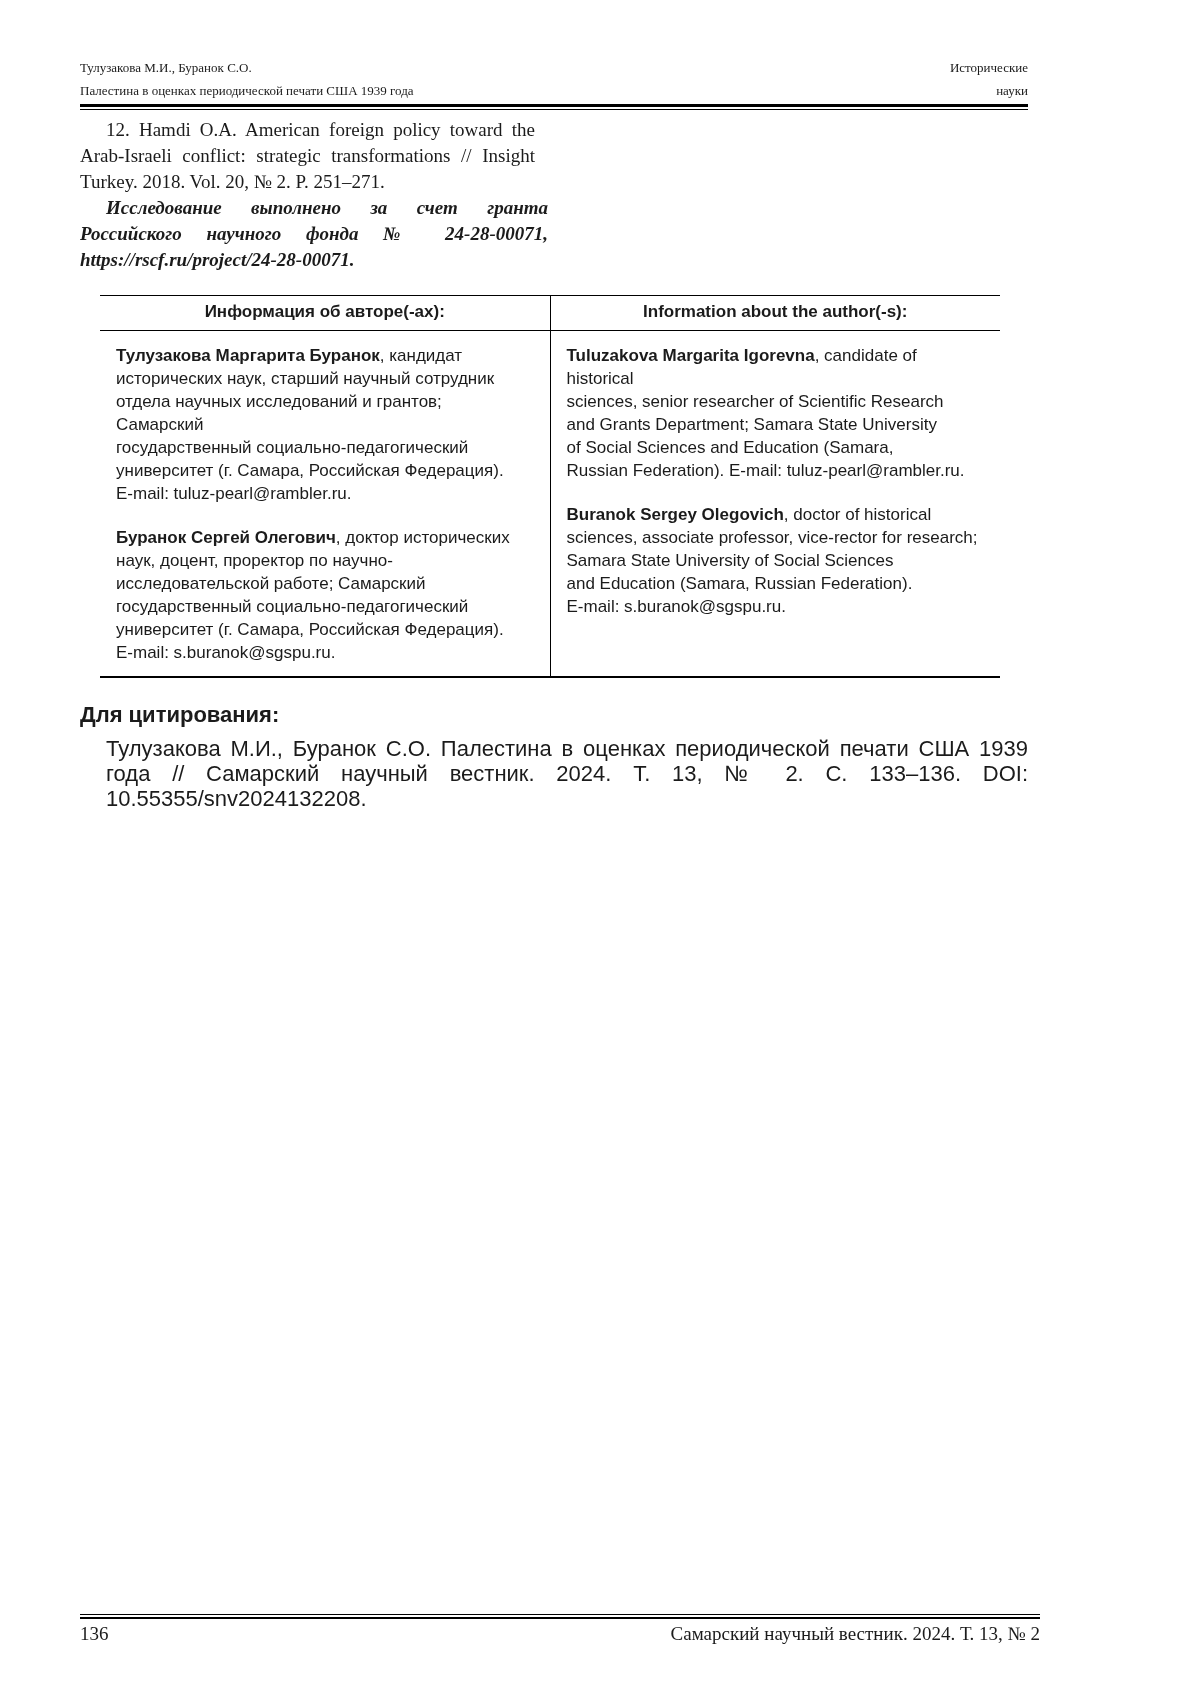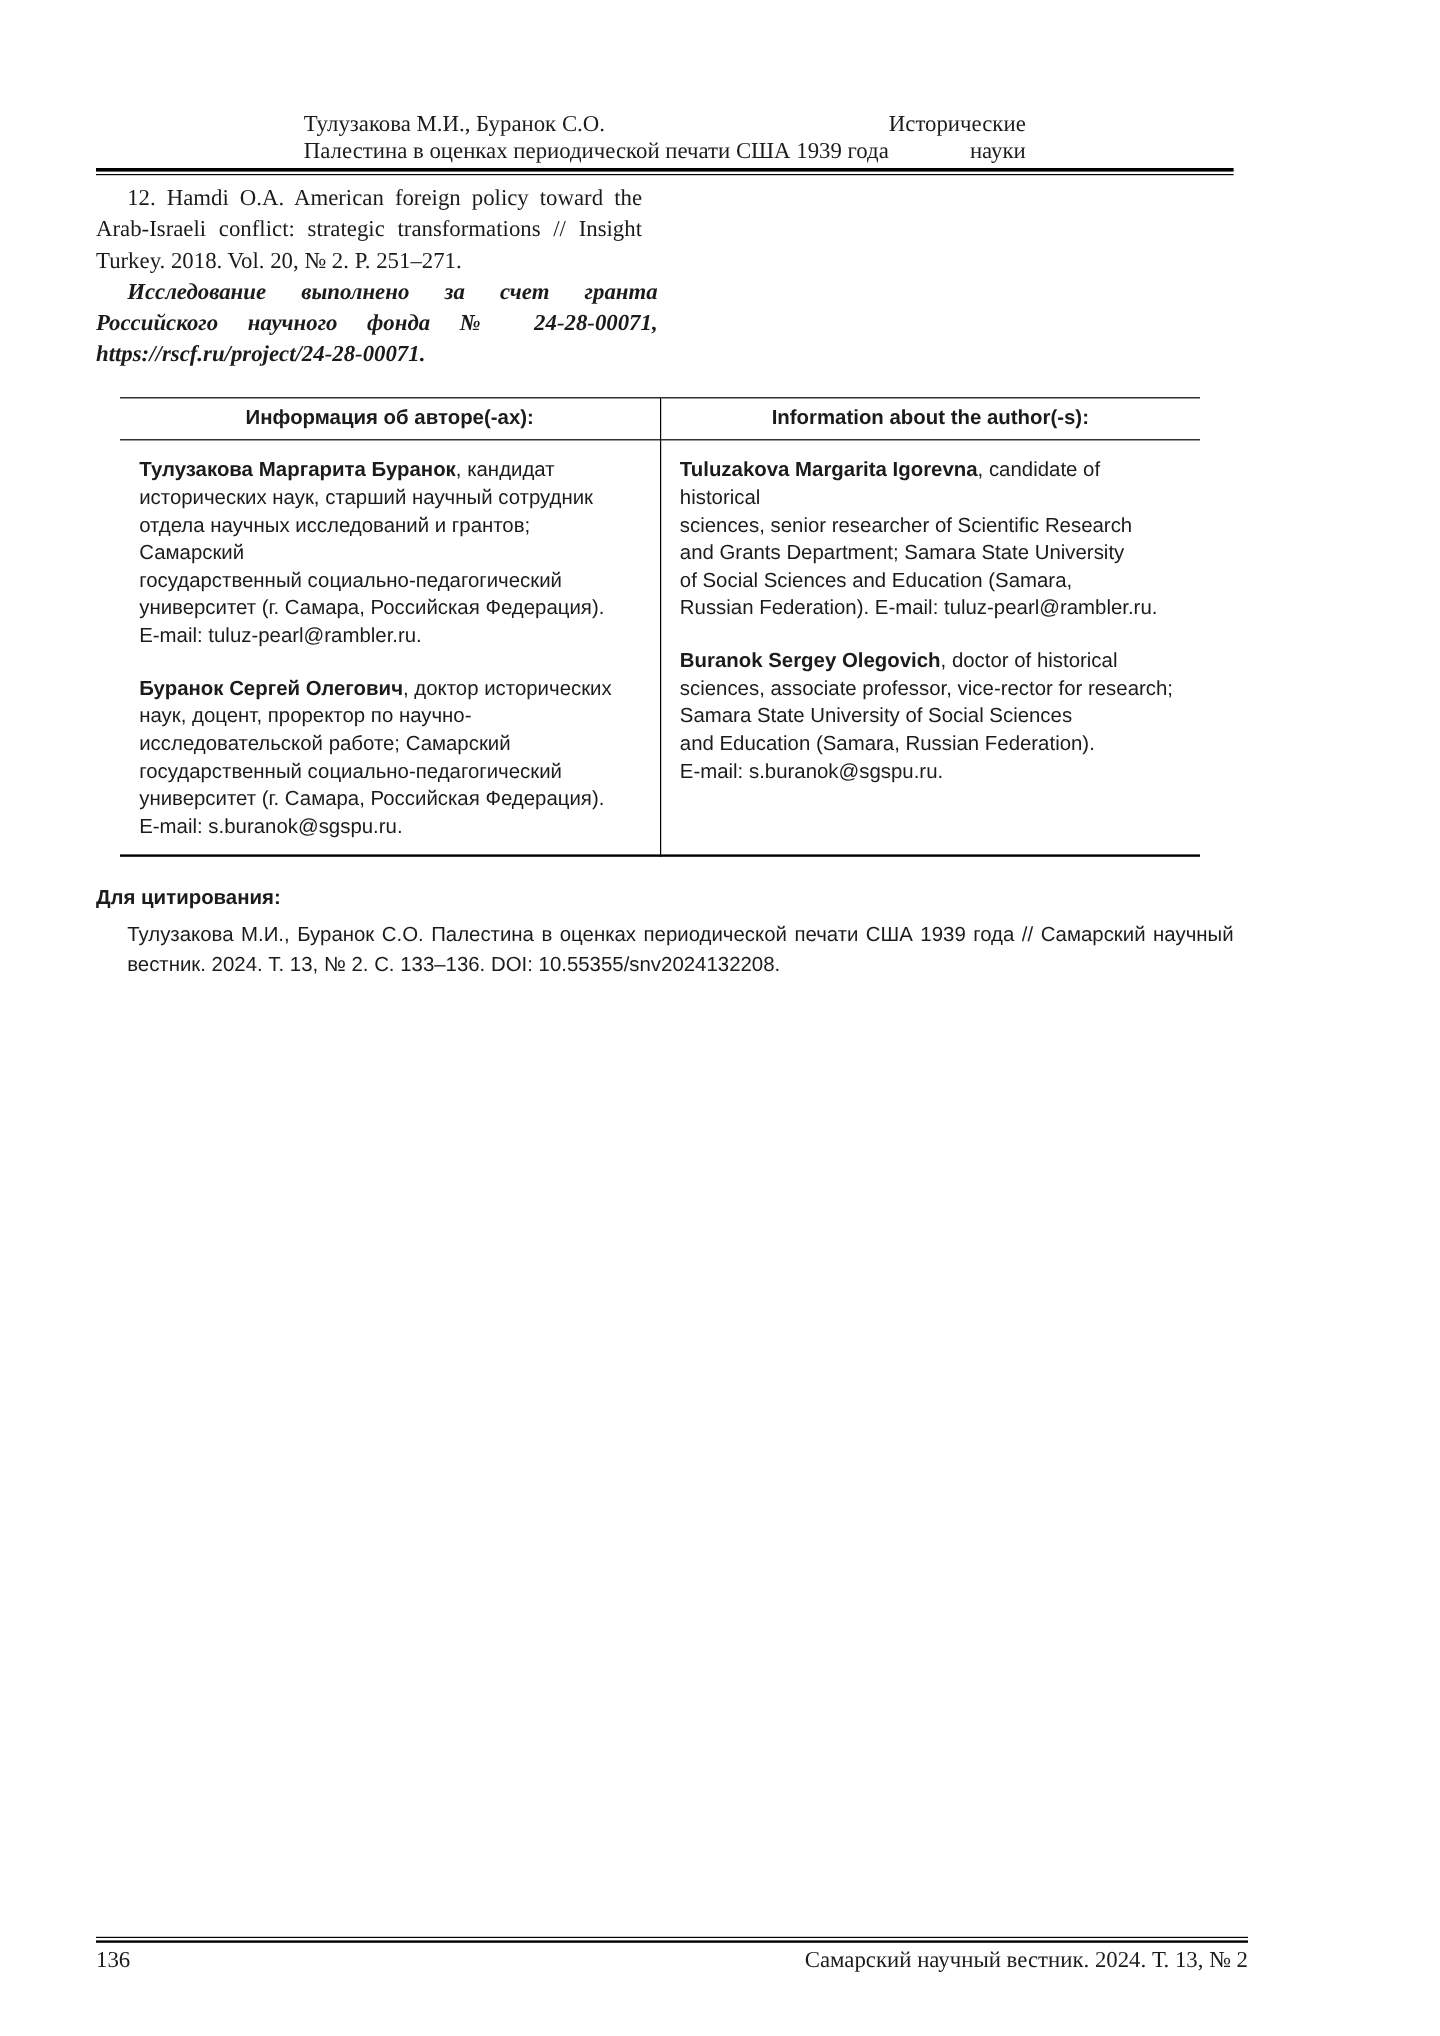--- a/index.html
+++ b/index.html
@@ -13,25 +13,24 @@
     height: 1697px;
     box-sizing: border-box;
     padding: 56px 172px 0 80px;
     background: #ffffff;
     color: #1b1b1b;
     font-family: "Liberation Serif", serif;
   }
   
   .header-row {
     display: flex;
-    justify-content: center;
+    justify-content: space-between;
     align-items: flex-end;
-    font-size: 19px;
+    font-size: 13px;
     line-height: 23px;
-    margin-top: 36px;
   }
   .header-left div { white-space: nowrap; }
   .header-right {
     text-align: right;
     white-space: pre-line;
   }
   .rule-thick {
     margin-top: 2px;
     height: 2px;
     border-top: 3px solid #000;
@@ -91,21 +90,21 @@
   .info-table td p {
     margin: 0 0 21px;
     white-space: pre-line;
   }
   .info-table td p:last-child { margin-bottom: 0; }
   .author-name { font-weight: bold; }
   
   .cite-block {
     margin-top: 24px;
     font-family: "Liberation Sans", sans-serif;
-    font-size: 17px;
+    font-size: 22px;
   }
   .cite-label { font-weight: bold; }
   .cite-text {
     margin: 8px 0 0 26px;
     line-height: 25px;
     text-align: justify;
   }
   
   .footer {
     position: absolute;

